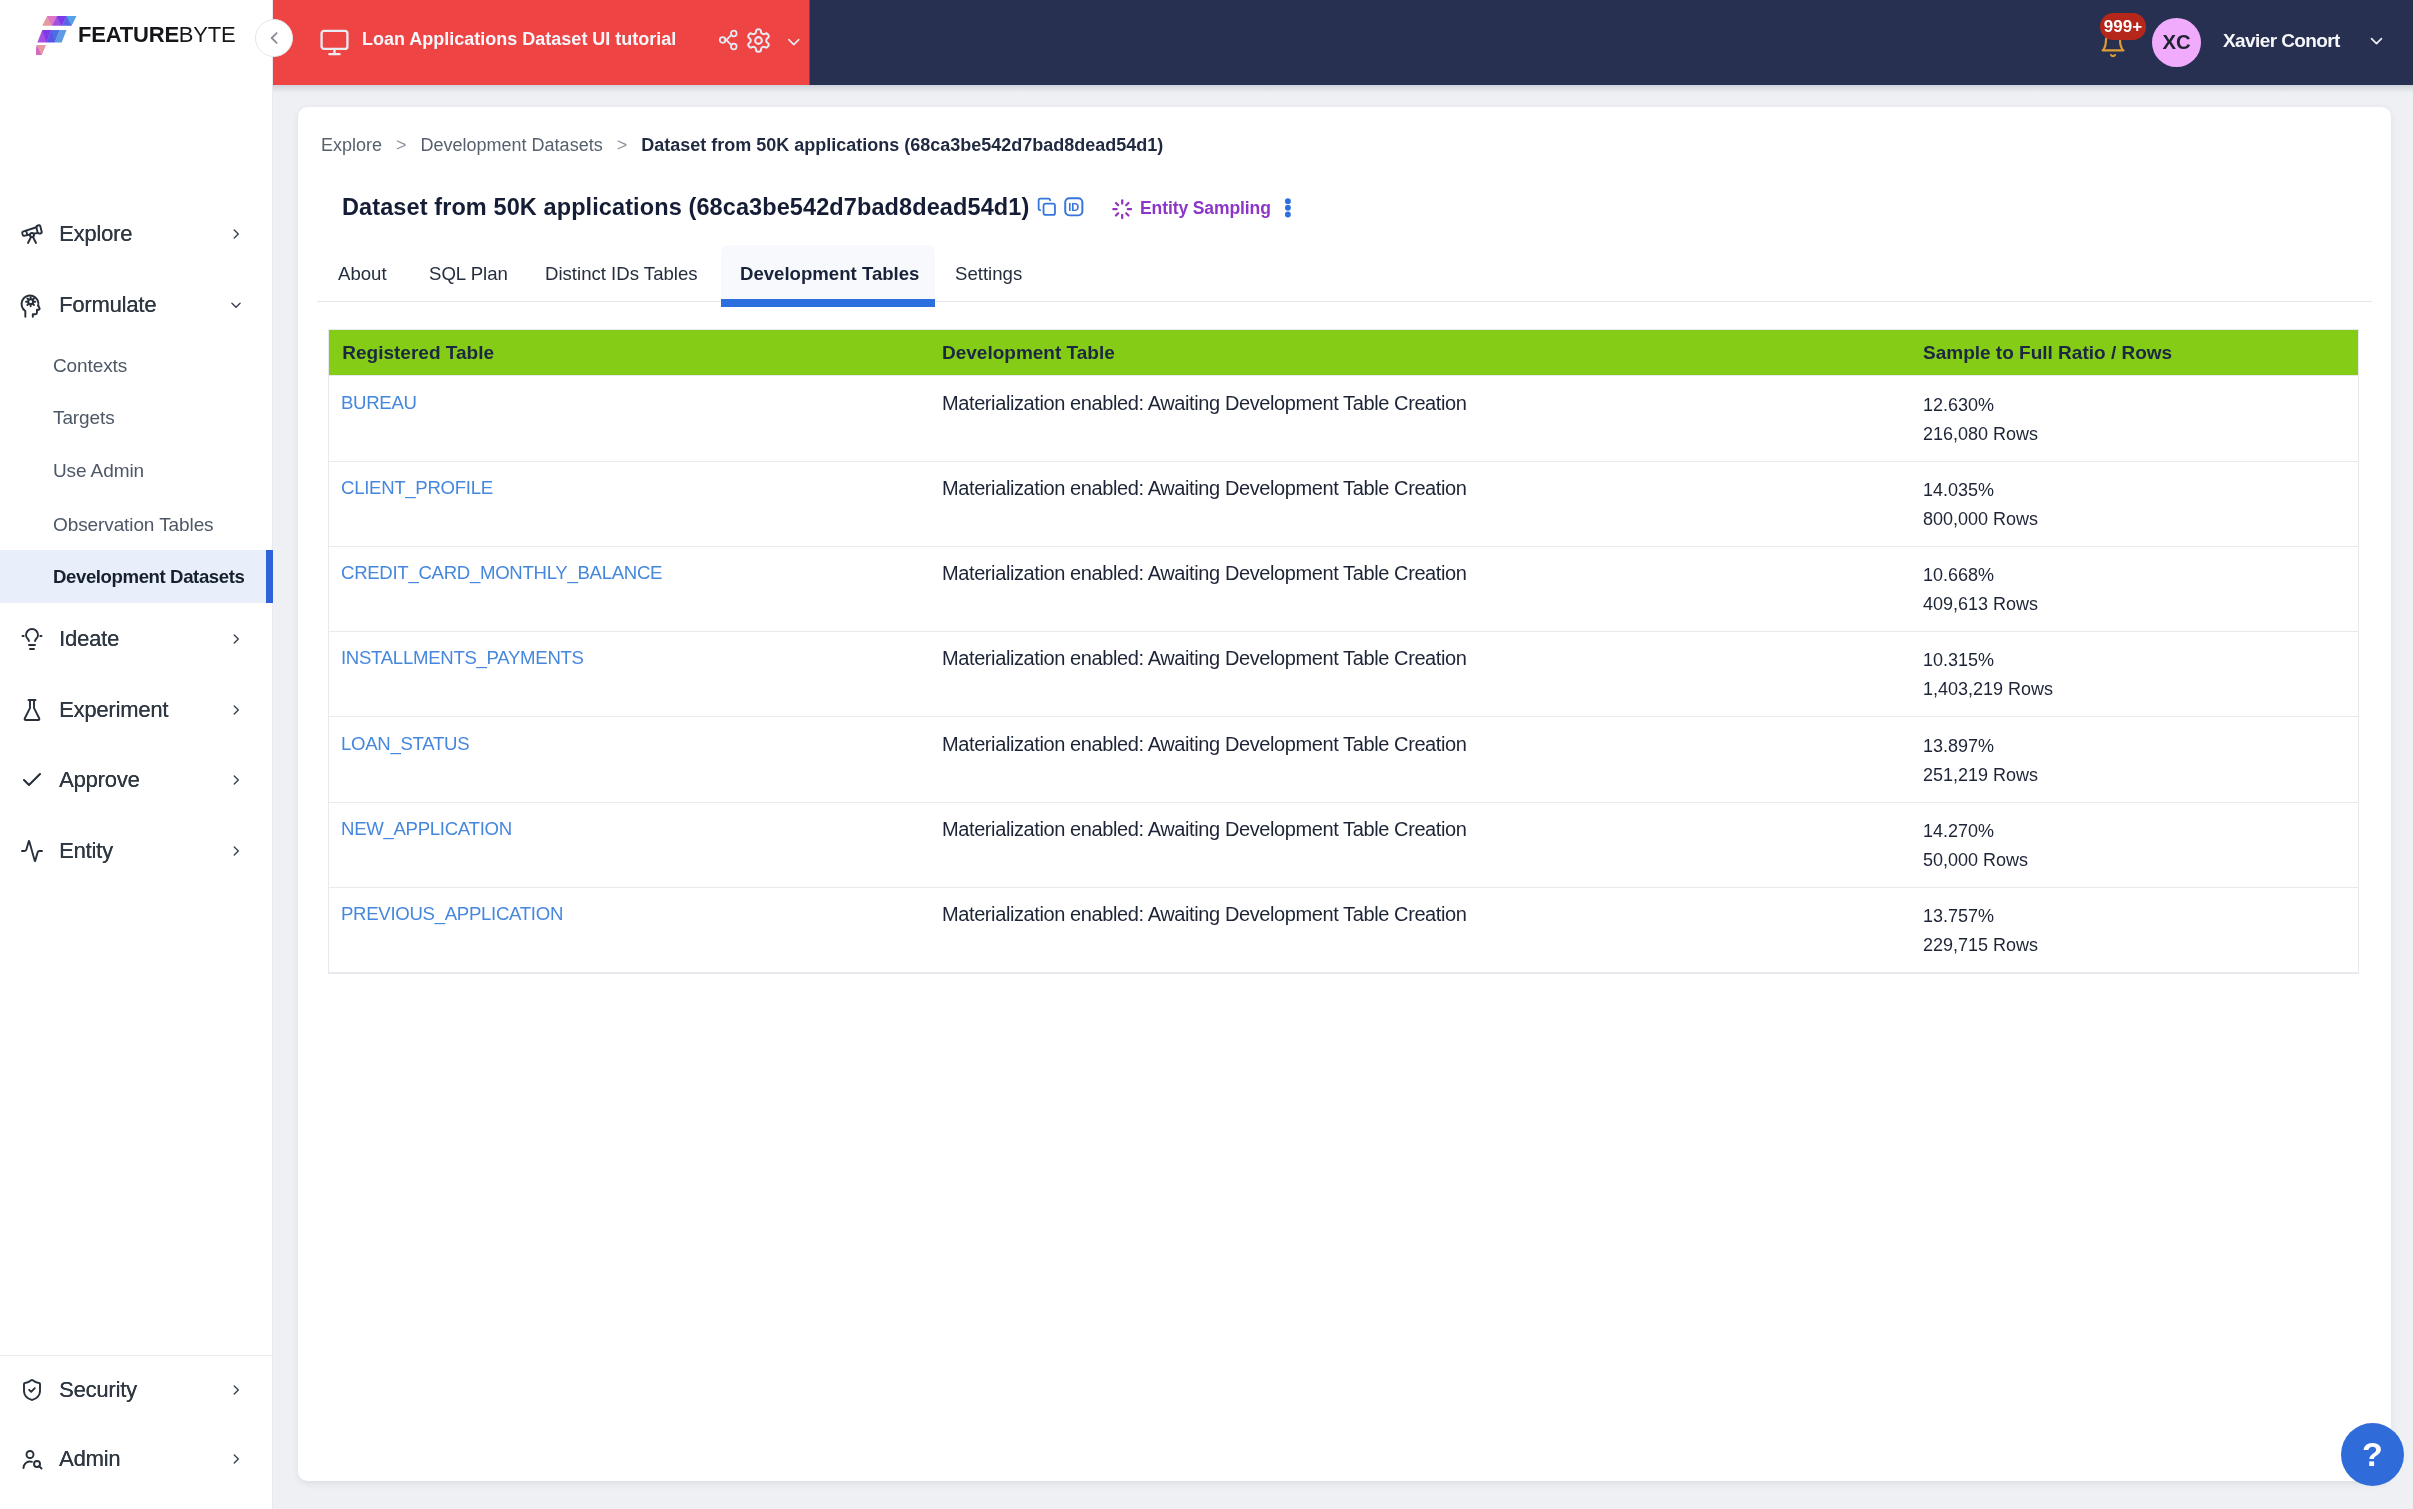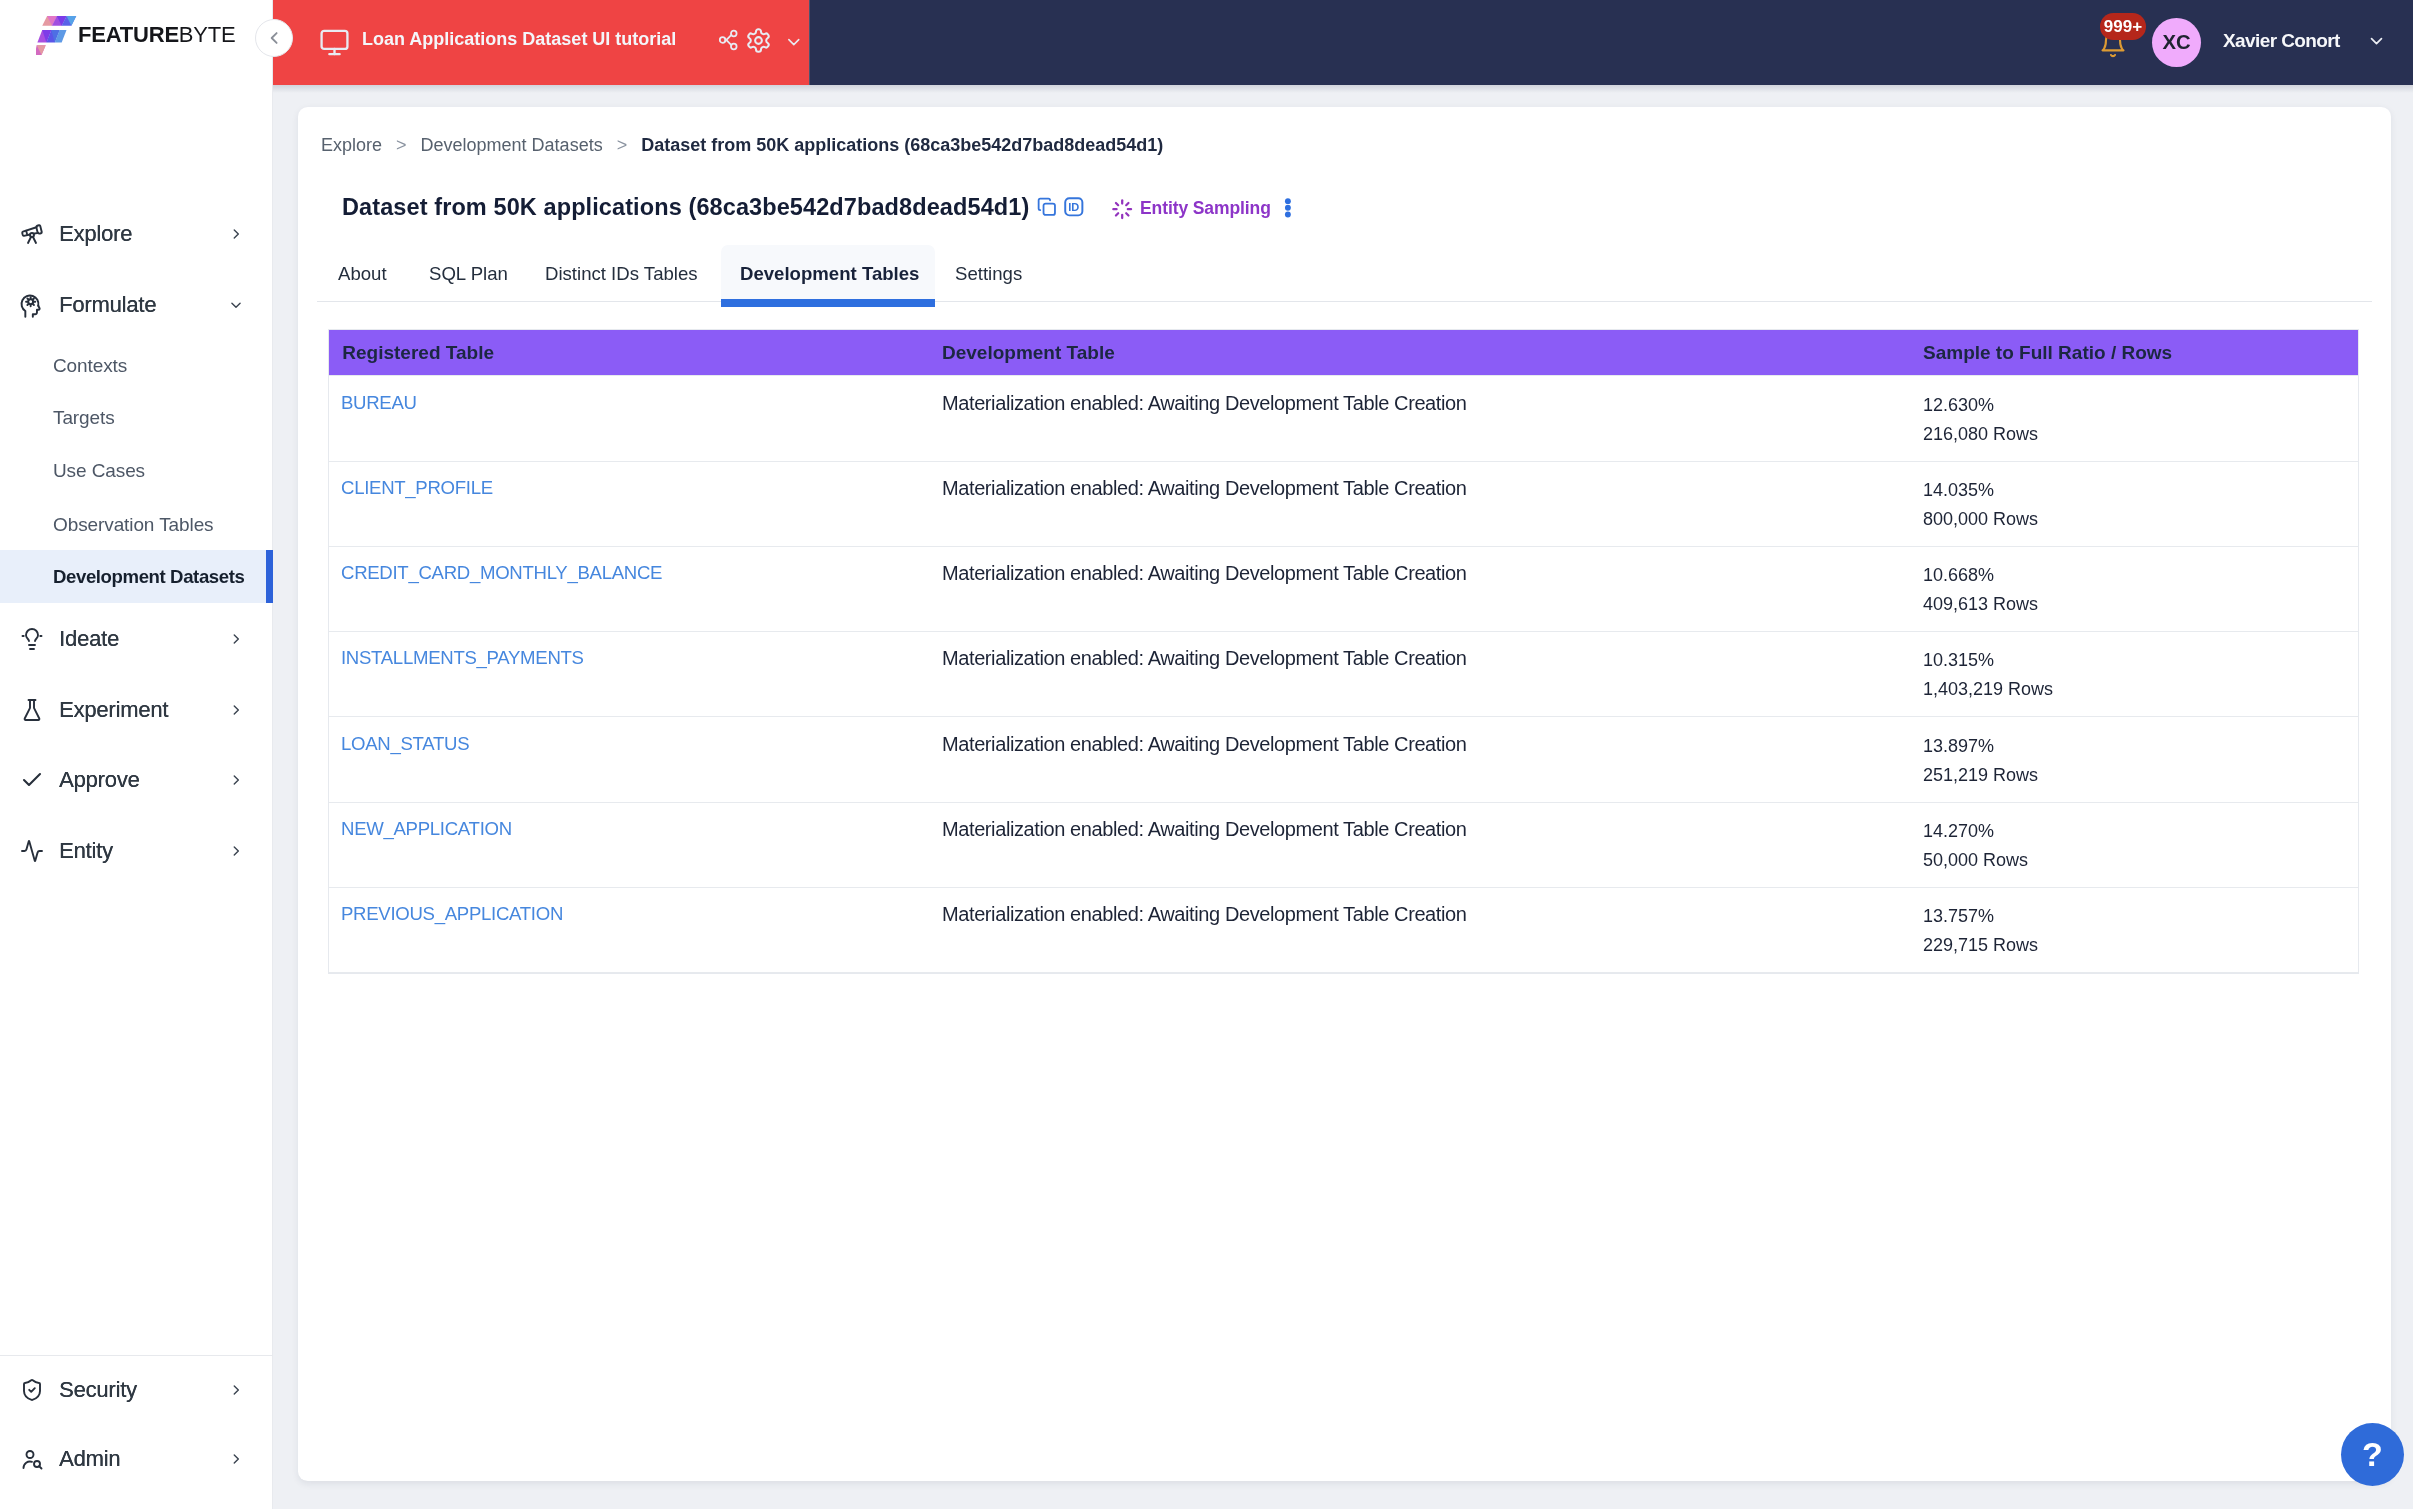--- a/index.html
+++ b/index.html
@@ -40,21 +40,21 @@
 #title { position:absolute; left:342px; top:194px; font-size:23.5px; font-weight:700; color:#141d35; letter-spacing:0.1px; }
 
 
 .tab { position:absolute; top:263px; font-size:18.6px; font-weight:400; color:#242e3d; }
 #tab-active-bg { position:absolute; left:721px; top:245px; width:214px; height:62px; background:#f7f9fc; border-radius:7px 7px 0 0; }
 #tab-underline { position:absolute; left:721px; top:299px; width:214px; height:7.7px; background:#2e6fdf; z-index:3; }
 #tab-divider { position:absolute; left:317px; top:301px; width:2055px; height:1.4px; background:#e3e6eb; }
 
 
 #tbl { position:absolute; left:328px; top:329px; width:2031px; height:645px; font-size:18px; color:#1d2436; border:1.4px solid #e6e9ee; }
-#tbl .hdr { position:absolute; left:0; top:0; width:100%; height:46px; background:#8b5cf6; border-bottom:1.4px solid #e6e9ee; }
+#tbl .hdr { position:absolute; left:0; top:0; width:100%; height:46px; background:#84cc16; border-bottom:1.4px solid #e6e9ee; }
 #tbl .hdr div { position:absolute; top:50%; transform:translateY(-50%); font-weight:700; color:#1c2742; font-size:19px; }
 .row { position:absolute; left:0; width:100%; height:85px; border-bottom:1.4px solid #e7eaee; }
 .row .c1 { position:absolute; left:12px; top:15.4px; color:#4687de; font-size:18.6px; letter-spacing:-0.3px; }
 .row .c2 { position:absolute; left:613px; top:15.4px; color:#1d2436; font-size:20px; letter-spacing:-0.4px; }
 .row .c3 { position:absolute; left:1594px; top:14px; line-height:29px; color:#1d2436; }
 
 
 #help { left:2341px; top:1423px; width:63px; height:63px; border-radius:50%; background:#2f6bd9; color:#fff; font-size:34px; font-weight:700; text-align:center; line-height:63px; }
 </style>
 </head>
@@ -140,21 +140,21 @@
         <path d="m5 9 7 7 7-7"></path>
       </svg>
   </div>
   <div class="sub-item" style="top:339px;">
       <div class="txt">Contexts</div>
     </div>
   <div class="sub-item" style="top:391px;">
       <div class="txt">Targets</div>
     </div>
   <div class="sub-item" style="top:444px;">
-      <div class="txt">Use Cases</div>
+      <div class="txt">Use Admin</div>
     </div>
   <div class="sub-item" style="top:498px;">
       <div class="txt">Observation Tables</div>
     </div>
   <div class="sub-item" id="active-item" style="top:550px;">
       <div class="txt">Development Datasets</div>
       <div class="bar"></div>
     </div>
   <div class="menu-item" style="top:612px;">
     <svg class="ico" viewBox="0 0 24 24" fill="none" stroke="#272f3b" stroke-width="1.9" stroke-linecap="round" stroke-linejoin="round">

